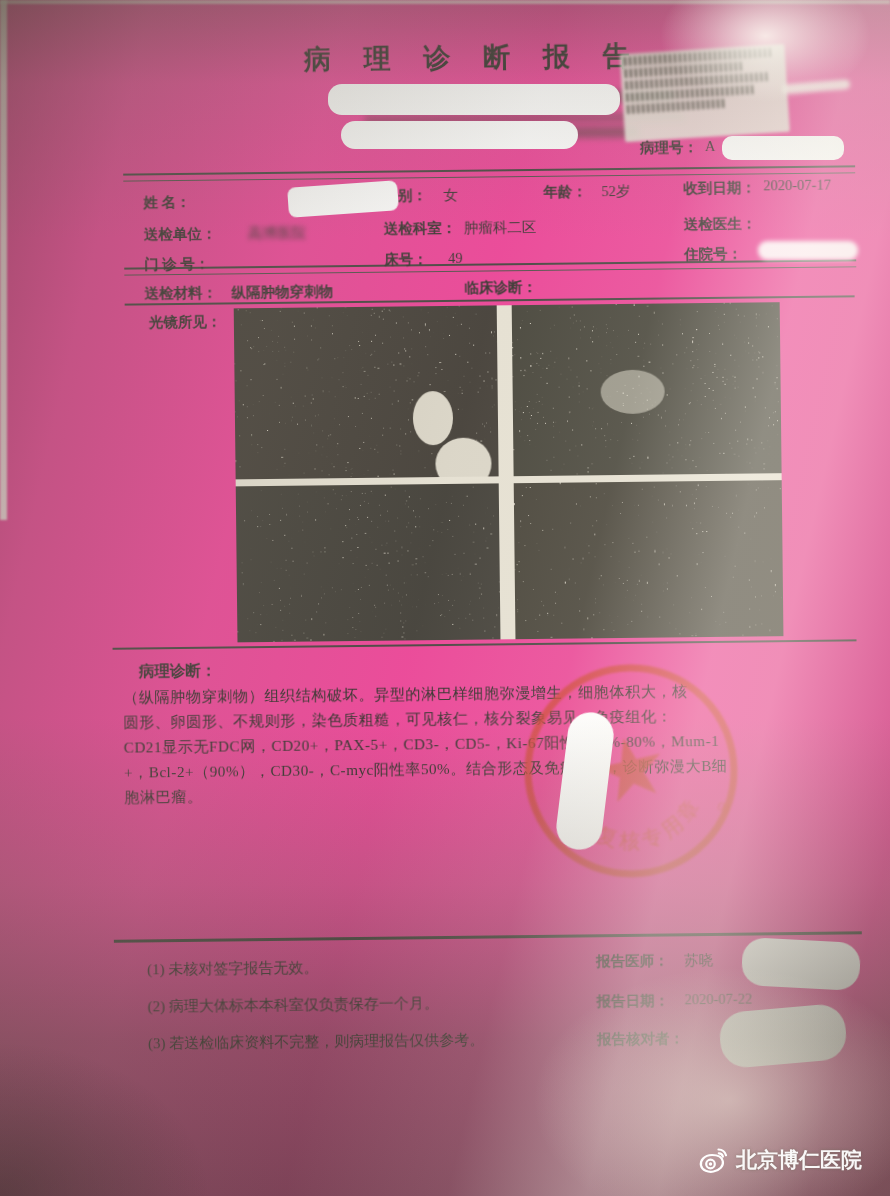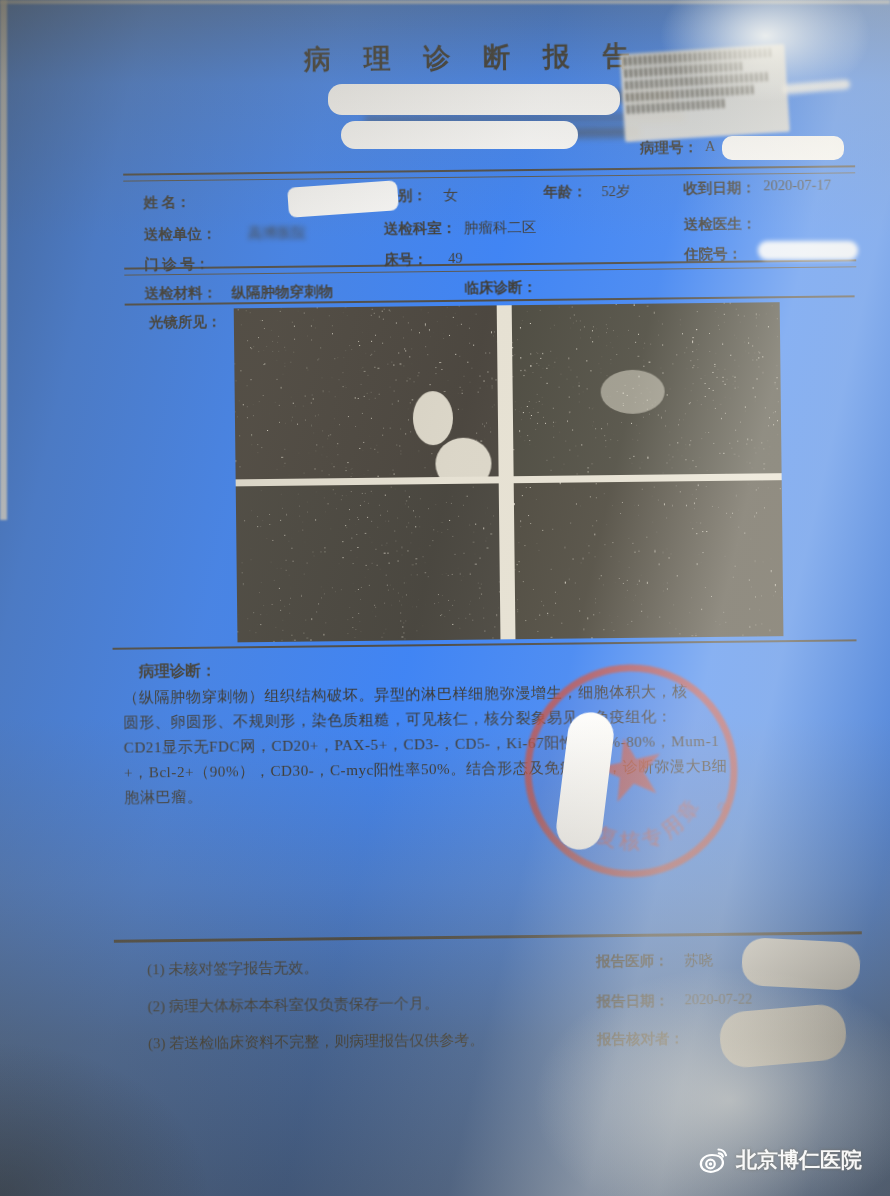--- a/index.html
+++ b/index.html
@@ -1,17 +1,17 @@
 <!DOCTYPE html>
 <html><head>
 <meta charset="utf-8">
 <style>
   html,body{margin:0;padding:0;background:#22211d;}
   .photo{position:relative;width:890px;height:1196px;overflow:hidden;
-         background:#3b82f6;font-family:"Liberation Serif",serif;}
+         background:#ec4899;font-family:"Liberation Serif",serif;}
   .abs{position:absolute;}
   .ink{color:#34332e;}
   .b{font-weight:bold;}
   #doc{position:absolute;inset:0;transform:rotate(-0.65deg);filter:blur(0.7px);}
   .dline{height:5px;border-top:2px solid #4a4843;border-bottom:1px solid #55534d;}
   .sline{border-top:2px solid #4a4843;}
   .lbl{font-size:14.5px;font-weight:bold;color:#3a3833;white-space:nowrap;}
   .val{font-size:14.5px;color:#3a3833;white-space:nowrap;}
   .note{font-size:15px;color:#36342f;white-space:nowrap;}
   .diagline{font-size:15.2px;color:#33312c;white-space:nowrap;letter-spacing:0.5px;}

